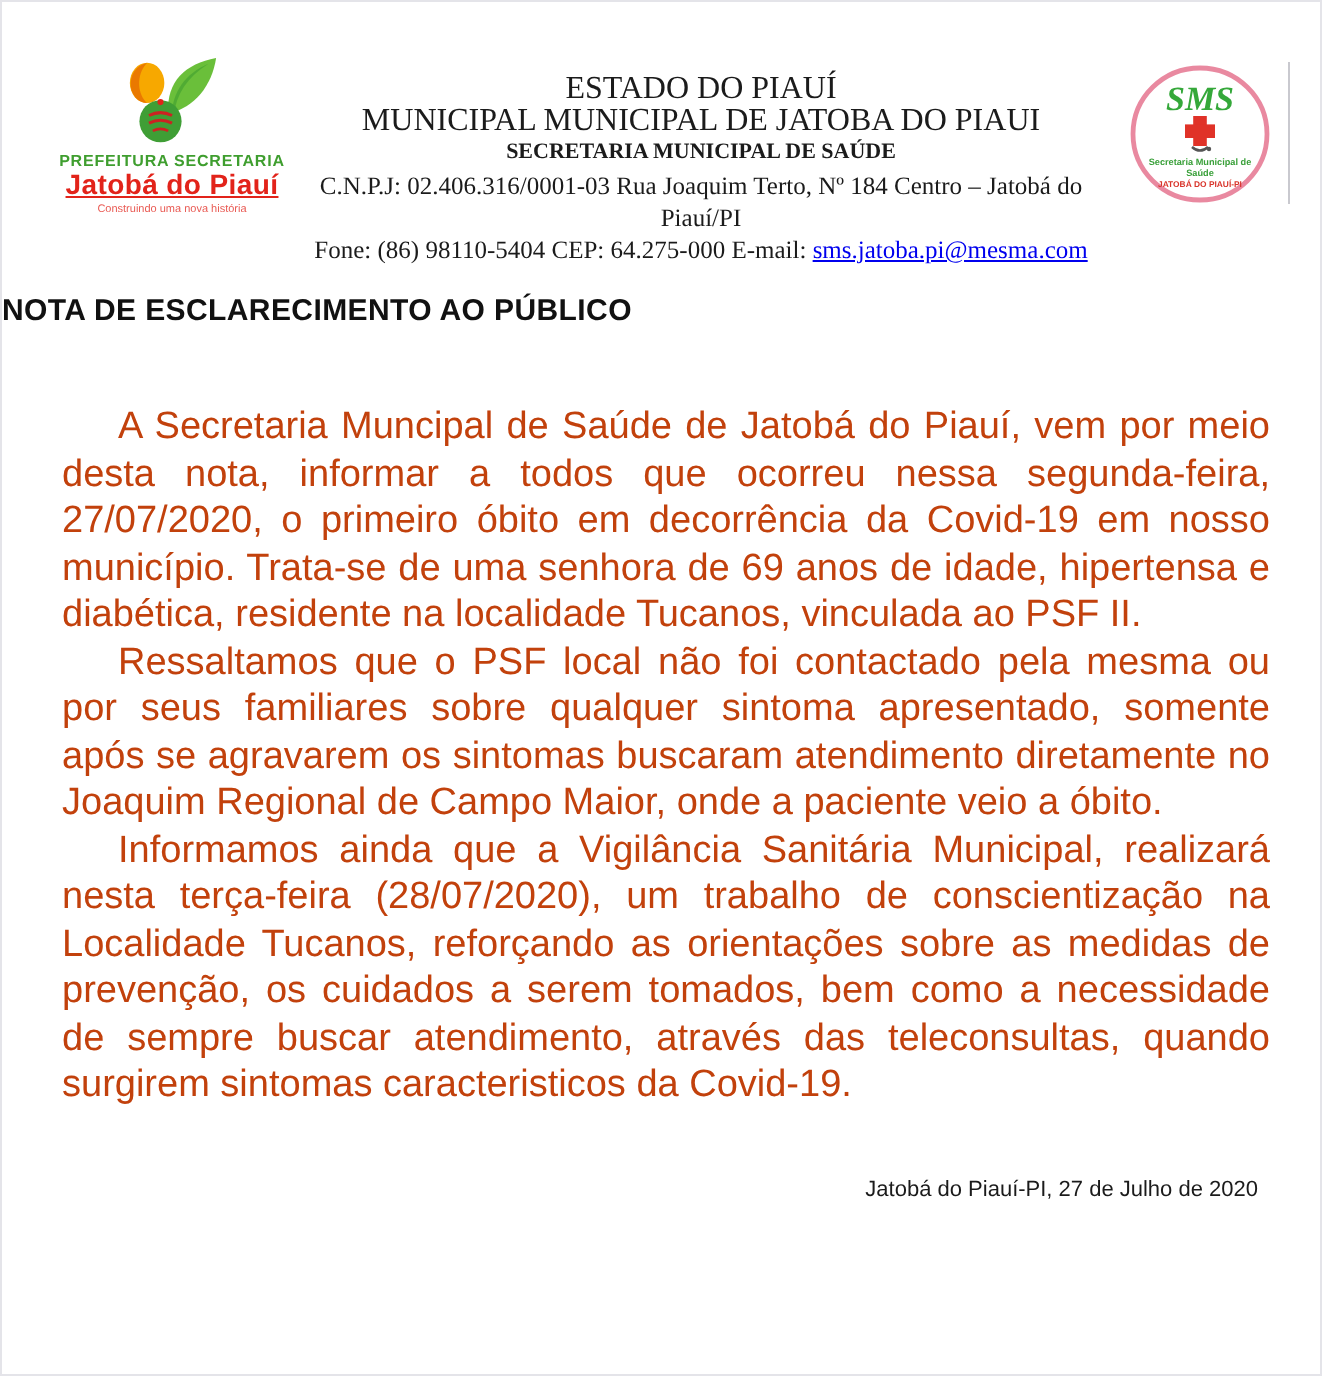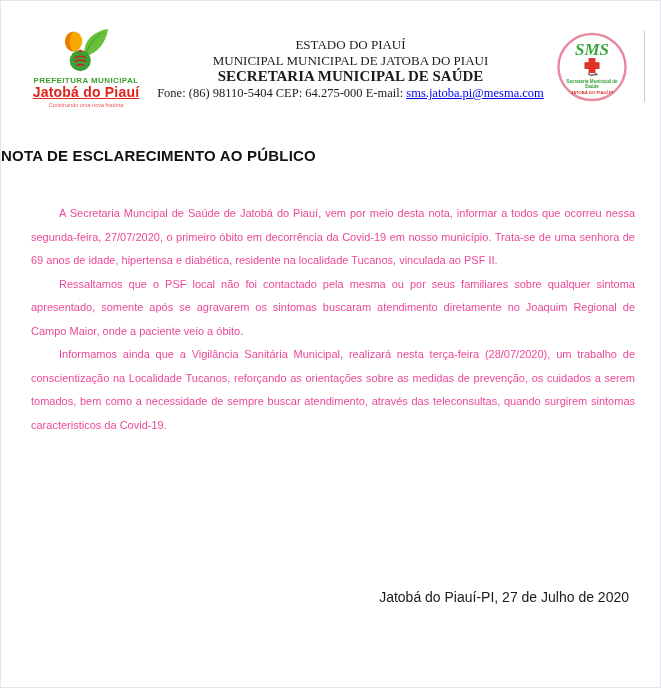--- a/index.html
+++ b/index.html
@@ -29,47 +29,47 @@
     line-height:15px;letter-spacing:.2px;text-decoration:underline;
   }
   .pl-tagline{
     font-size:5.5px;color:var(--logo-red);opacity:.75;line-height:8px;margin-top:1px;
   }
   .lh-center{
     flex:1;text-align:center;
     font-family:"Liberation Serif",serif;
     padding-top:8px;
   }
-  .lh-line1,.lh-line2{font-size:13px;line-height:15.5px;}
-  .lh-line3{font-size:15px;font-weight:bold;line-height:17px;}
+  .lh-line1,.lh-line2{font-size:16px;line-height:15.5px;}
+  .lh-line3{font-size:11px;font-weight:bold;line-height:17px;}
   .lh-line4,.lh-line5{font-size:12.5px;line-height:16px;}
   .email-link{color:var(--email-blue);text-decoration:underline;cursor:pointer;}
-  .logo-right{width:88px;flex:0 0 88px;padding-top:3px;}
+  .logo-right{width:88px;flex:0 0 88px;padding-top:3px;text-align:center;}
   .cell-rule{
     position:absolute;left:643px;top:30px;width:1px;height:71px;
     background:#c9c9cf;
   }
   
   .doc-title{
     position:absolute;top:146px;left:0;right:0;
     margin:0;text-align:left;
     font-size:15px;font-weight:bold;letter-spacing:.2px;
     color:#111;
   }
   
   .doc-body{
     position:absolute;top:201px;left:30px;width:604px;
-    font-size:11px;line-height:23.5px;
+    font-size:19px;line-height:23.5px;
     text-align:justify;
-    color:#ec4899;
+    color:#c2410c;
   }
   .doc-body p{margin:0;text-indent:28px;}
   .dateline{
     position:absolute;top:588px;right:31px;
-    font-size:14px;color:#1b1b1b;
+    font-size:11px;color:#1b1b1b;
   }
 </style>
 </head>
 <body>
 
 <div class="page">
 
   <div class="letterhead">
 
     <div class="logo-left">
@@ -80,29 +80,30 @@
 
         <ellipse cx="13" cy="13" rx="9" ry="10.5" fill="#f7a800"></ellipse>
         <path d="M13,2.5 C7,4 4,9 4.5,15 C5,20 9,23.5 13,23.5 C8,19 7,9 13,2.5 Z" fill="#e66a00" opacity="0.75"></path>
 
         <circle cx="20" cy="33" r="11" fill="#3f9e35"></circle>
         <path d="M14,30 q6,-3 12,0" stroke="#cc2222" stroke-width="1.6" fill="none"></path>
         <path d="M14,34 q6,-3 12,0" stroke="#cc2222" stroke-width="1.6" fill="none"></path>
         <path d="M16,38 q4,-2 8,0" stroke="#cc2222" stroke-width="1.4" fill="none"></path>
         <circle cx="20" cy="23" r="1.6" fill="#e2231a"></circle>
       </svg>
-      <div class="pl-caption">PREFEITURA MUNICIPAL</div>
+      <div class="pl-caption">PREFEITURA SECRETARIA</div>
       <div class="pl-name">Jatobá do Piauí</div>
       <div class="pl-tagline">Construindo uma nova história</div>
     </div>
 
     <div class="lh-center">
       <div class="lh-line1">ESTADO DO PIAUÍ</div>
       <div class="lh-line2">MUNICIPAL MUNICIPAL DE JATOBA DO PIAUI</div>
       <div class="lh-line3">SECRETARIA MUNICIPAL DE SAÚDE</div>
+      <div class="lh-line4">C.N.P.J: 02.406.316/0001-03 Rua Joaquim Terto, Nº 184 Centro – Jatobá do Piauí/PI</div>
       <div class="lh-line5">
         <span>Fone: (86) 98110-5404 CEP: 64.275-000 E-mail: </span><a href="#" class="email-link">sms.jatoba.pi@mesma.com</a>
       </div>
     </div>
 
     <div class="logo-right">
       <svg width="72" height="70" viewBox="0 0 72 70" aria-hidden="true">
         <ellipse cx="36" cy="35" rx="33.5" ry="33" fill="#ffffff" stroke="#e989a0" stroke-width="2.4"></ellipse>
         <text x="36" y="23" text-anchor="middle" font-family="Liberation Serif, serif" font-style="italic" font-weight="bold" font-size="17" fill="#35a83a">SMS</text>
 

